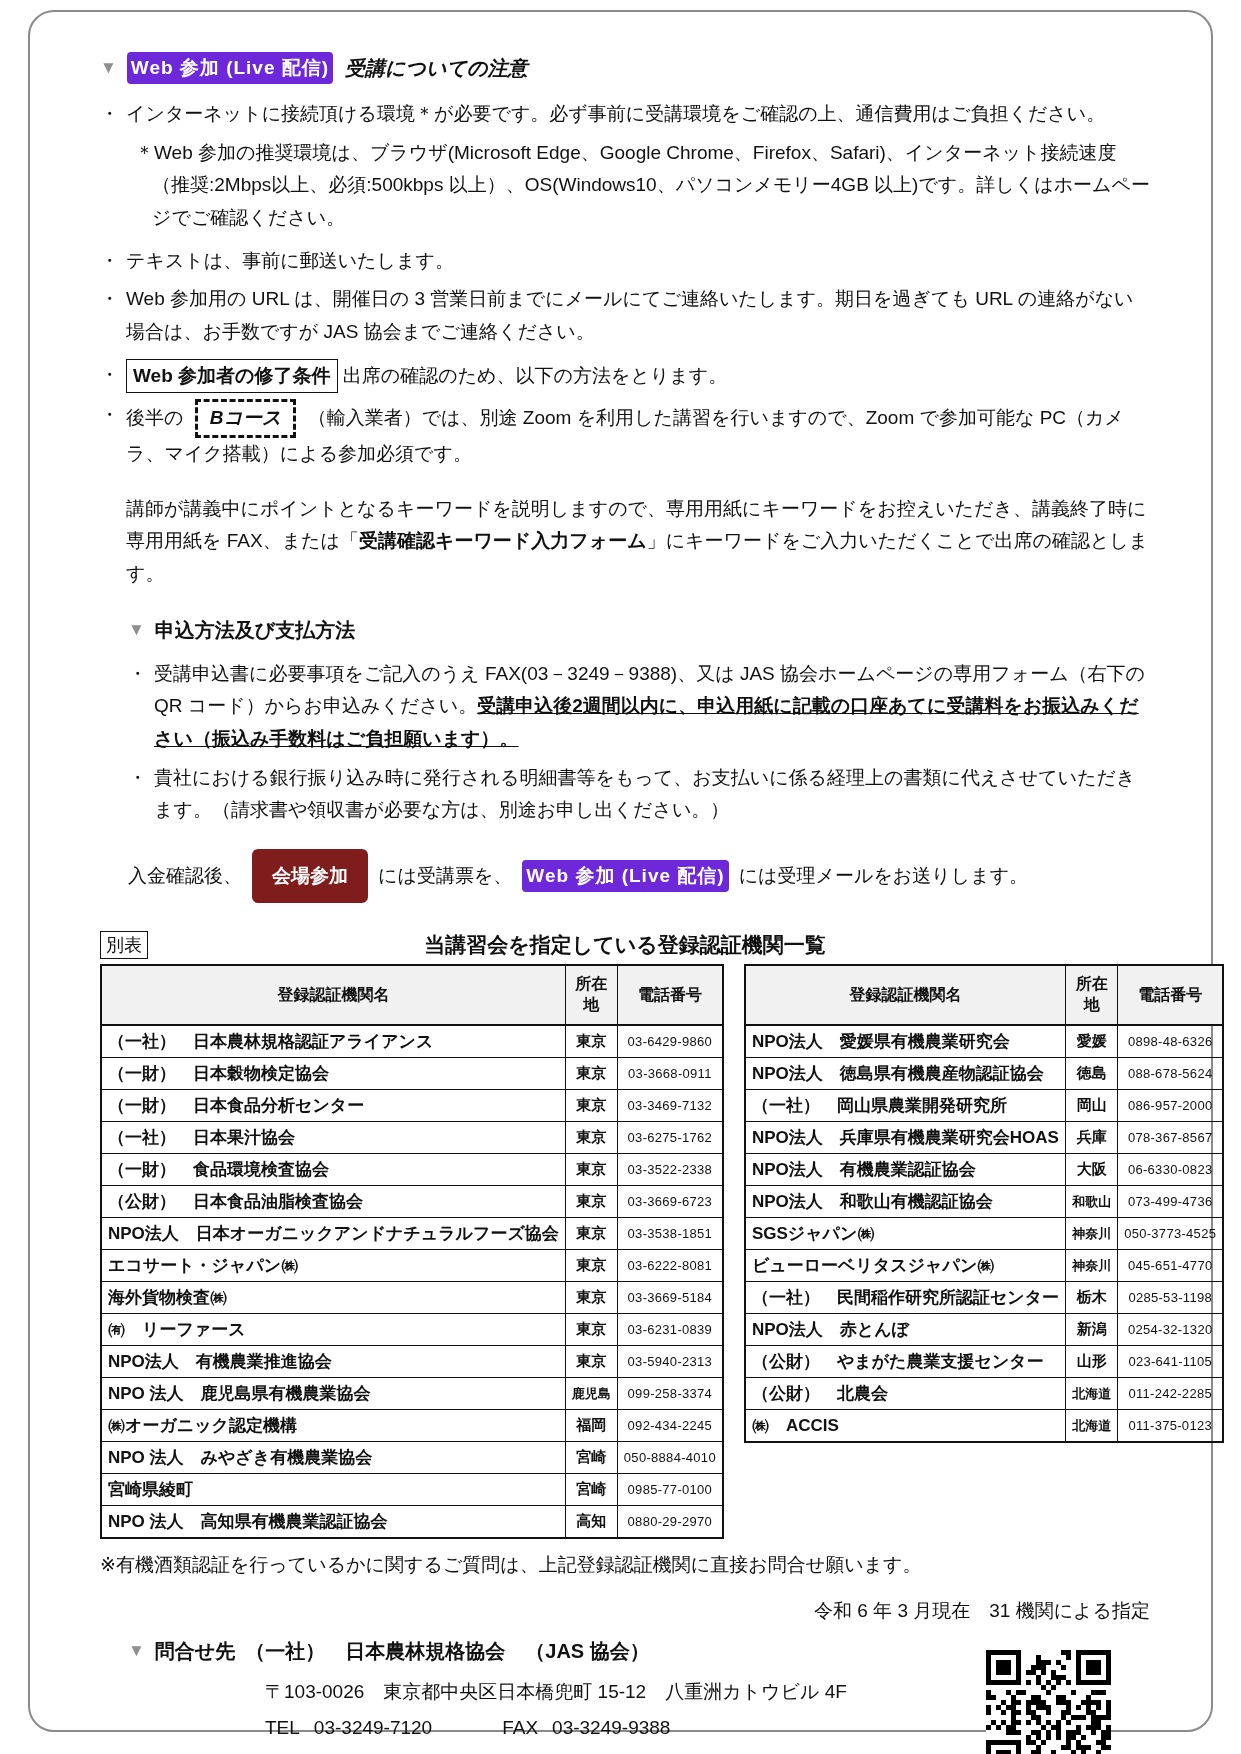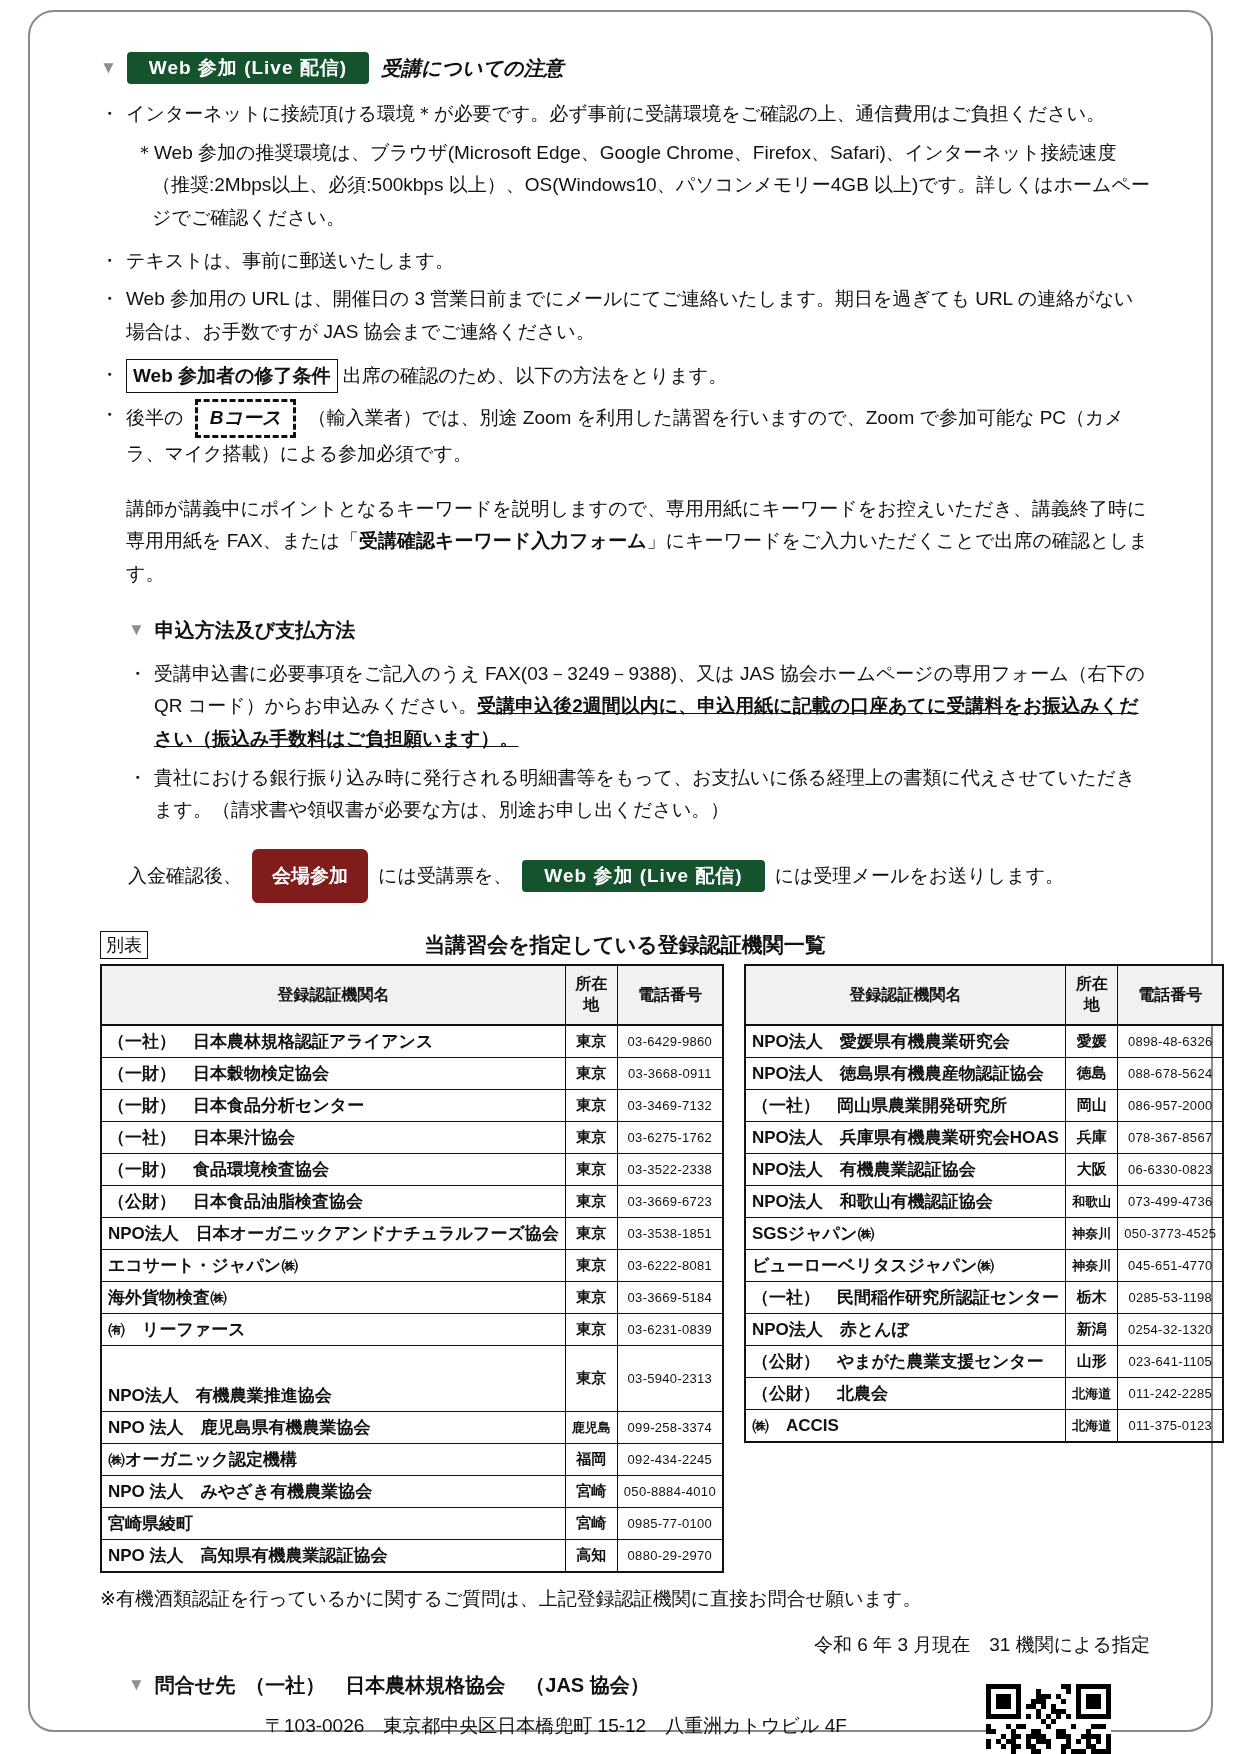--- a/index.html
+++ b/index.html
@@ -20,23 +20,23 @@
     pointer-events:none;
   }
   .content{
     position:absolute;
     left:100px;top:52px;
     width:1050px;
   }
   .tri{color:#8f8f8f;font-size:17px;margin-right:10px;vertical-align:2px;}
   .sec-head{display:flex;align-items:center;margin-bottom:14px;}
   .badge-web{
-    background:#14532d;color:#fff;
+    background:#6d28d9;color:#fff;
     font-weight:bold;font-size:19px;
-    padding:3px 22px;border-radius:4px;
+    padding:3px 4px;border-radius:4px;
     letter-spacing:1px;
     display:inline-block;
   }
   .badge-hall{
     background:#7f1d1d;color:#fff;
     font-weight:bold;font-size:19px;
     padding:14px 20px;border-radius:6px;
     display:inline-block;
   }
   .sec-title{font-weight:bold;font-size:20px;margin-left:12px;font-style:italic;}
@@ -257,21 +257,21 @@
               <td class="name-cell"><span style="font-size: 17px;">海外貨物検査㈱</span></td>
               <td class="loc-cell">東京</td>
               <td class="phone-cell">03-3669-5184</td>
             </tr>
             <tr>
               <td class="name-cell"><span style="font-size: 17px;">㈲　リーファース</span></td>
               <td class="loc-cell">東京</td>
               <td class="phone-cell">03-6231-0839</td>
             </tr>
             <tr>
-              <td class="name-cell"><span style="font-size: 17px; margin-top: 34px;">NPO法人　有機農業推進協会</span></td>
+              <td class="name-cell"><span style="font-size: 17px;">NPO法人　有機農業推進協会</span></td>
               <td class="loc-cell">東京</td>
               <td class="phone-cell">03-5940-2313</td>
             </tr>
             <tr>
               <td class="name-cell"><span style="font-size: 17px;">NPO 法人　鹿児島県有機農業協会</span></td>
               <td class="loc-cell" style="font-size: 13px;">鹿児島</td>
               <td class="phone-cell">099-258-3374</td>
             </tr>
             <tr>
               <td class="name-cell"><span style="font-size: 17px;">㈱オーガニック認定機構</span></td>

